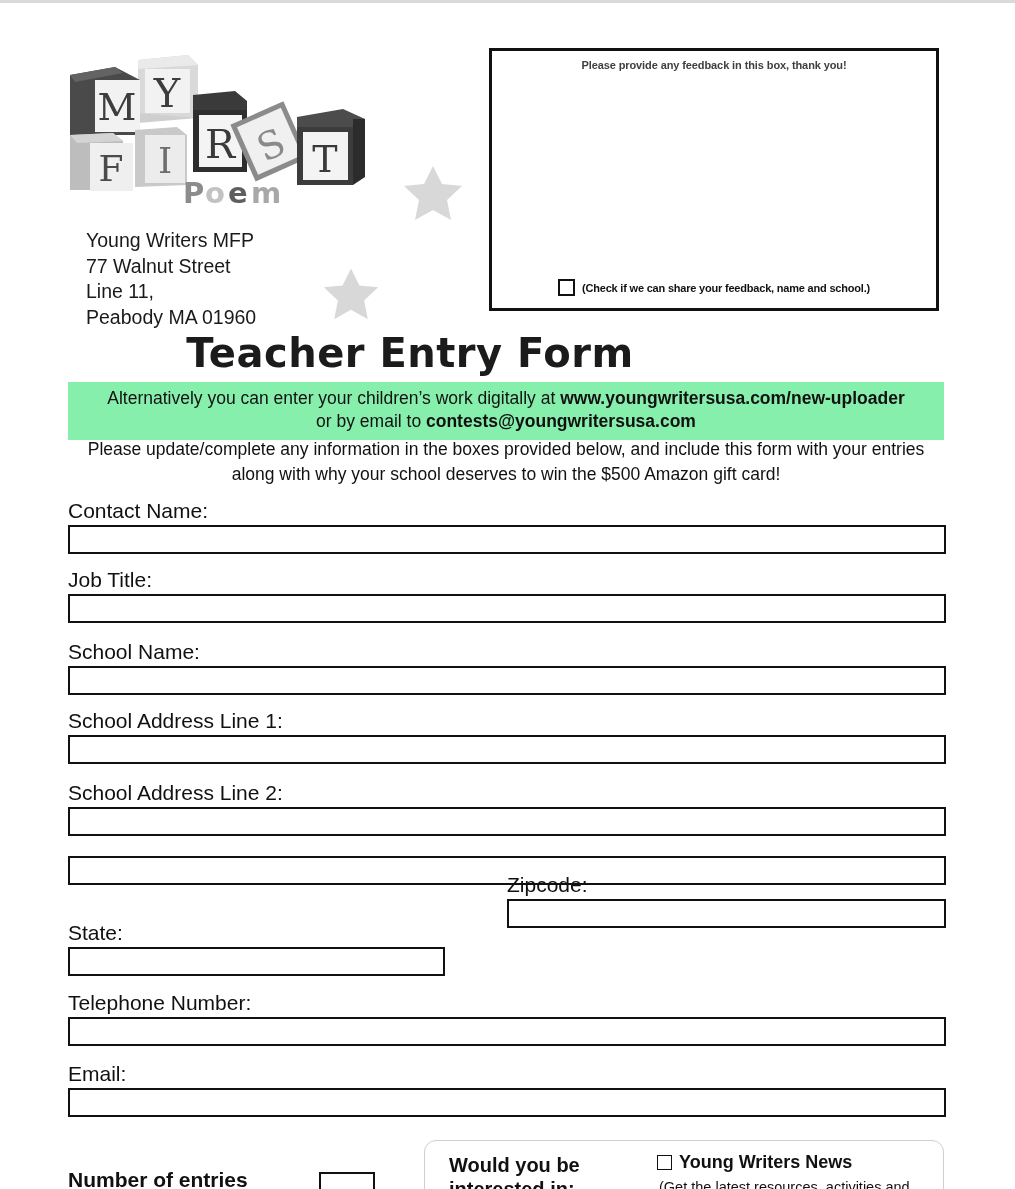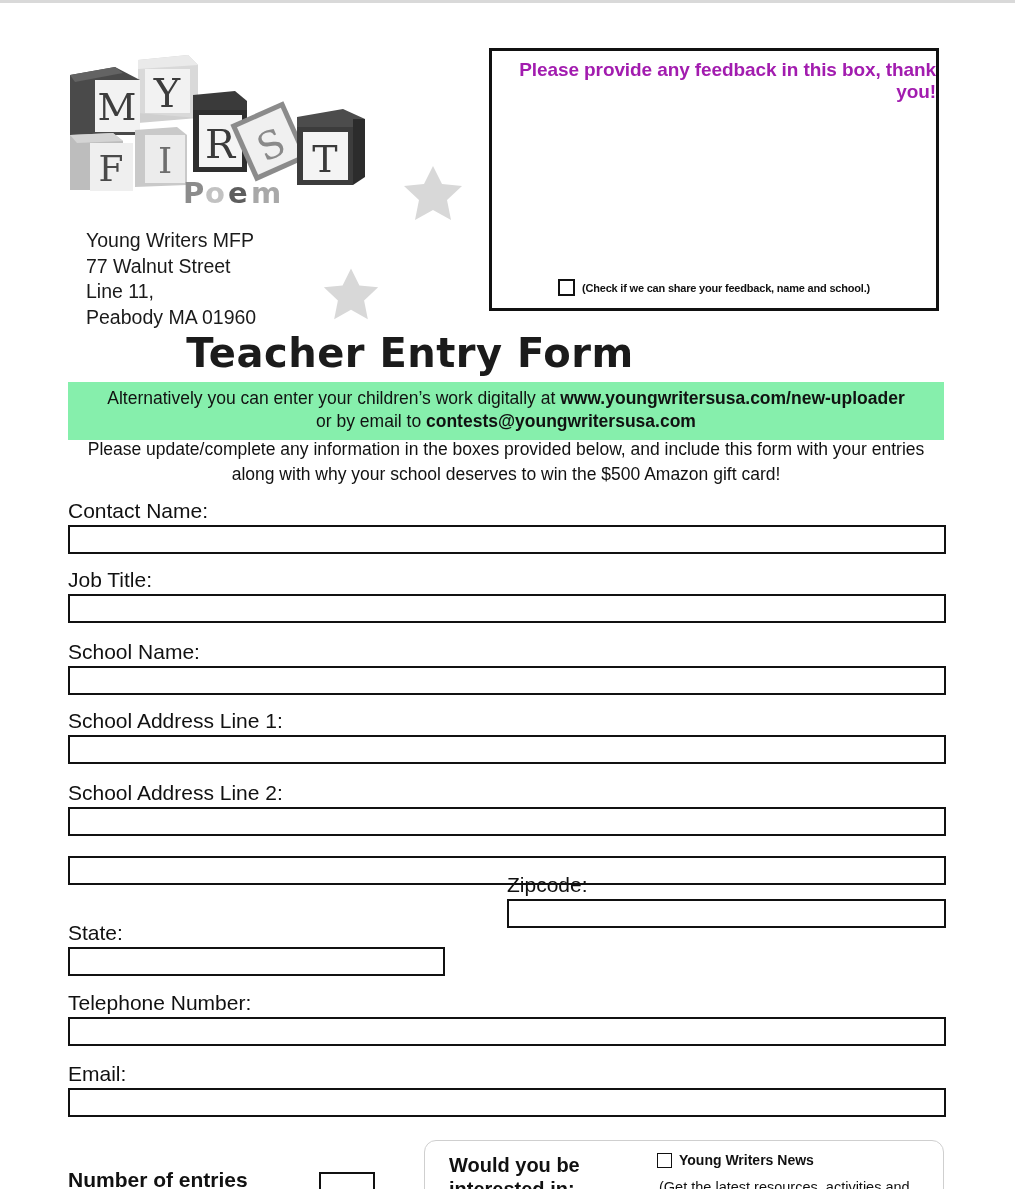--- a/index.html
+++ b/index.html
@@ -57,24 +57,24 @@
     width: 450px;
     height: 263px;
     border: 3px solid #111;
     background: #fff;
     box-sizing: border-box;
   }
   .feedback-title {
     position: absolute;
     left: 0; right: 0;
     top: 8px;
-    text-align: right;
-    font-size: 19px;
+    text-align: center;
+    font-size: 11px;
     font-weight: bold;
-    color: #a21caf;
+    color: #404040;
     letter-spacing: -0.1px;
   }
   .feedback-note-row {
     position: absolute;
     left: 0; right: 0;
     bottom: 12px;
     display: flex;
     align-items: center;
     justify-content: center;
   }
@@ -203,21 +203,21 @@
   .news-check {
     width: 15px;
     height: 15px;
     border: 1.8px solid #111;
     box-sizing: border-box;
     background: #fff;
     margin-right: 7px;
     flex: none;
   }
   .news-title {
-    font-size: 14px;
+    font-size: 18px;
     font-weight: bold;
     color: #111;
     white-space: nowrap;
   }
   .news-sub {
     position: absolute;
     left: 234px;
     top: 38px;
     font-size: 14.5px;
     line-height: 17px;

